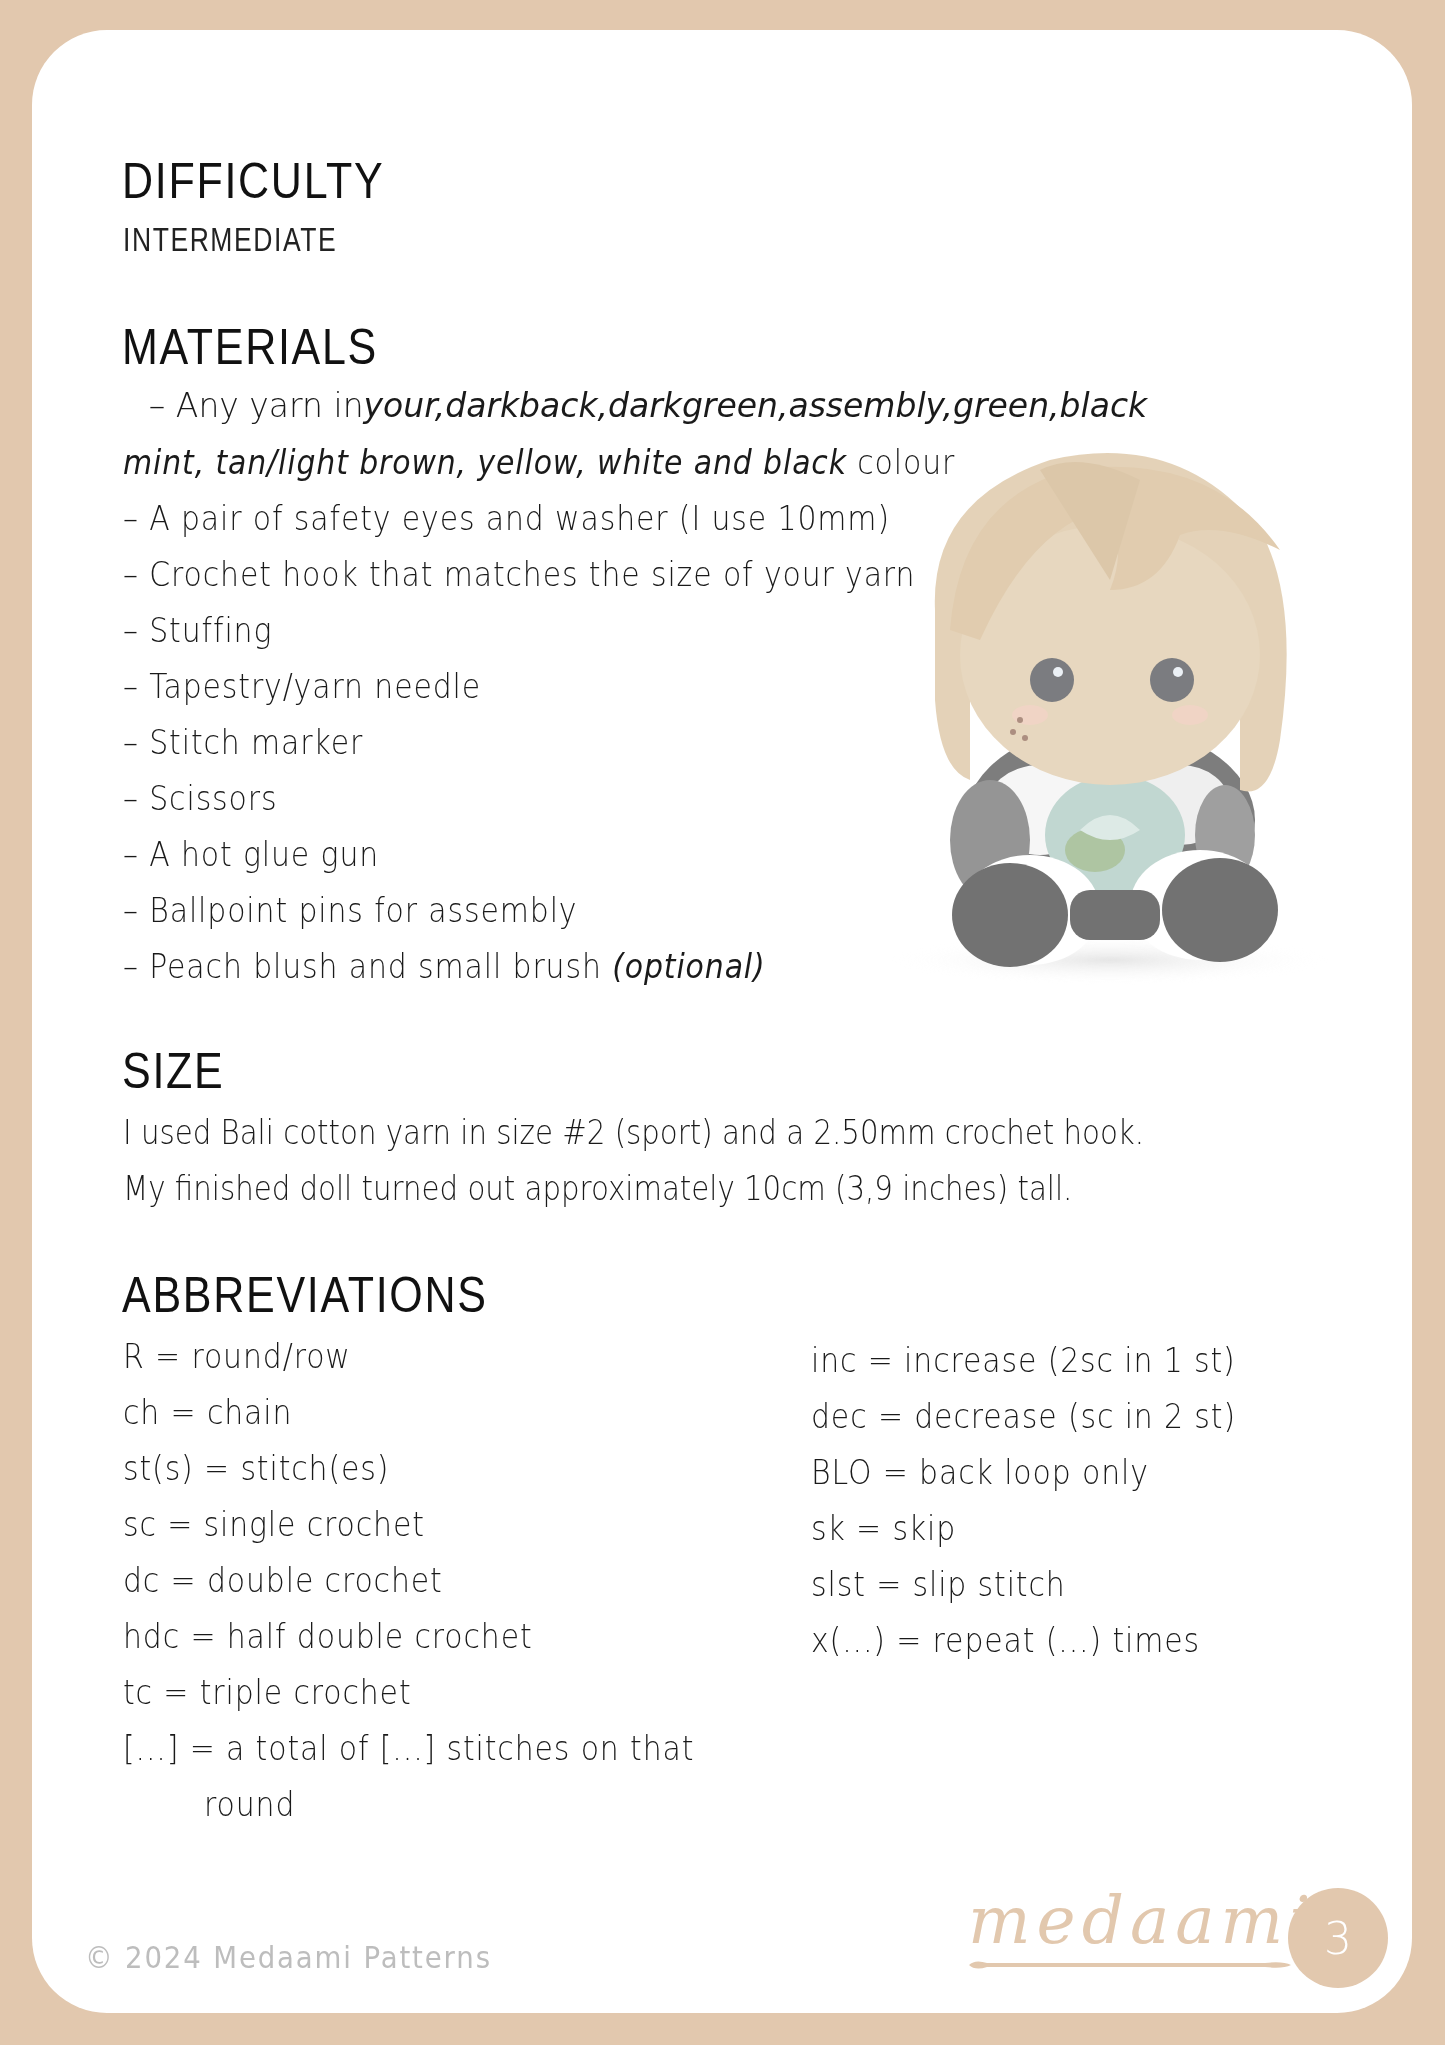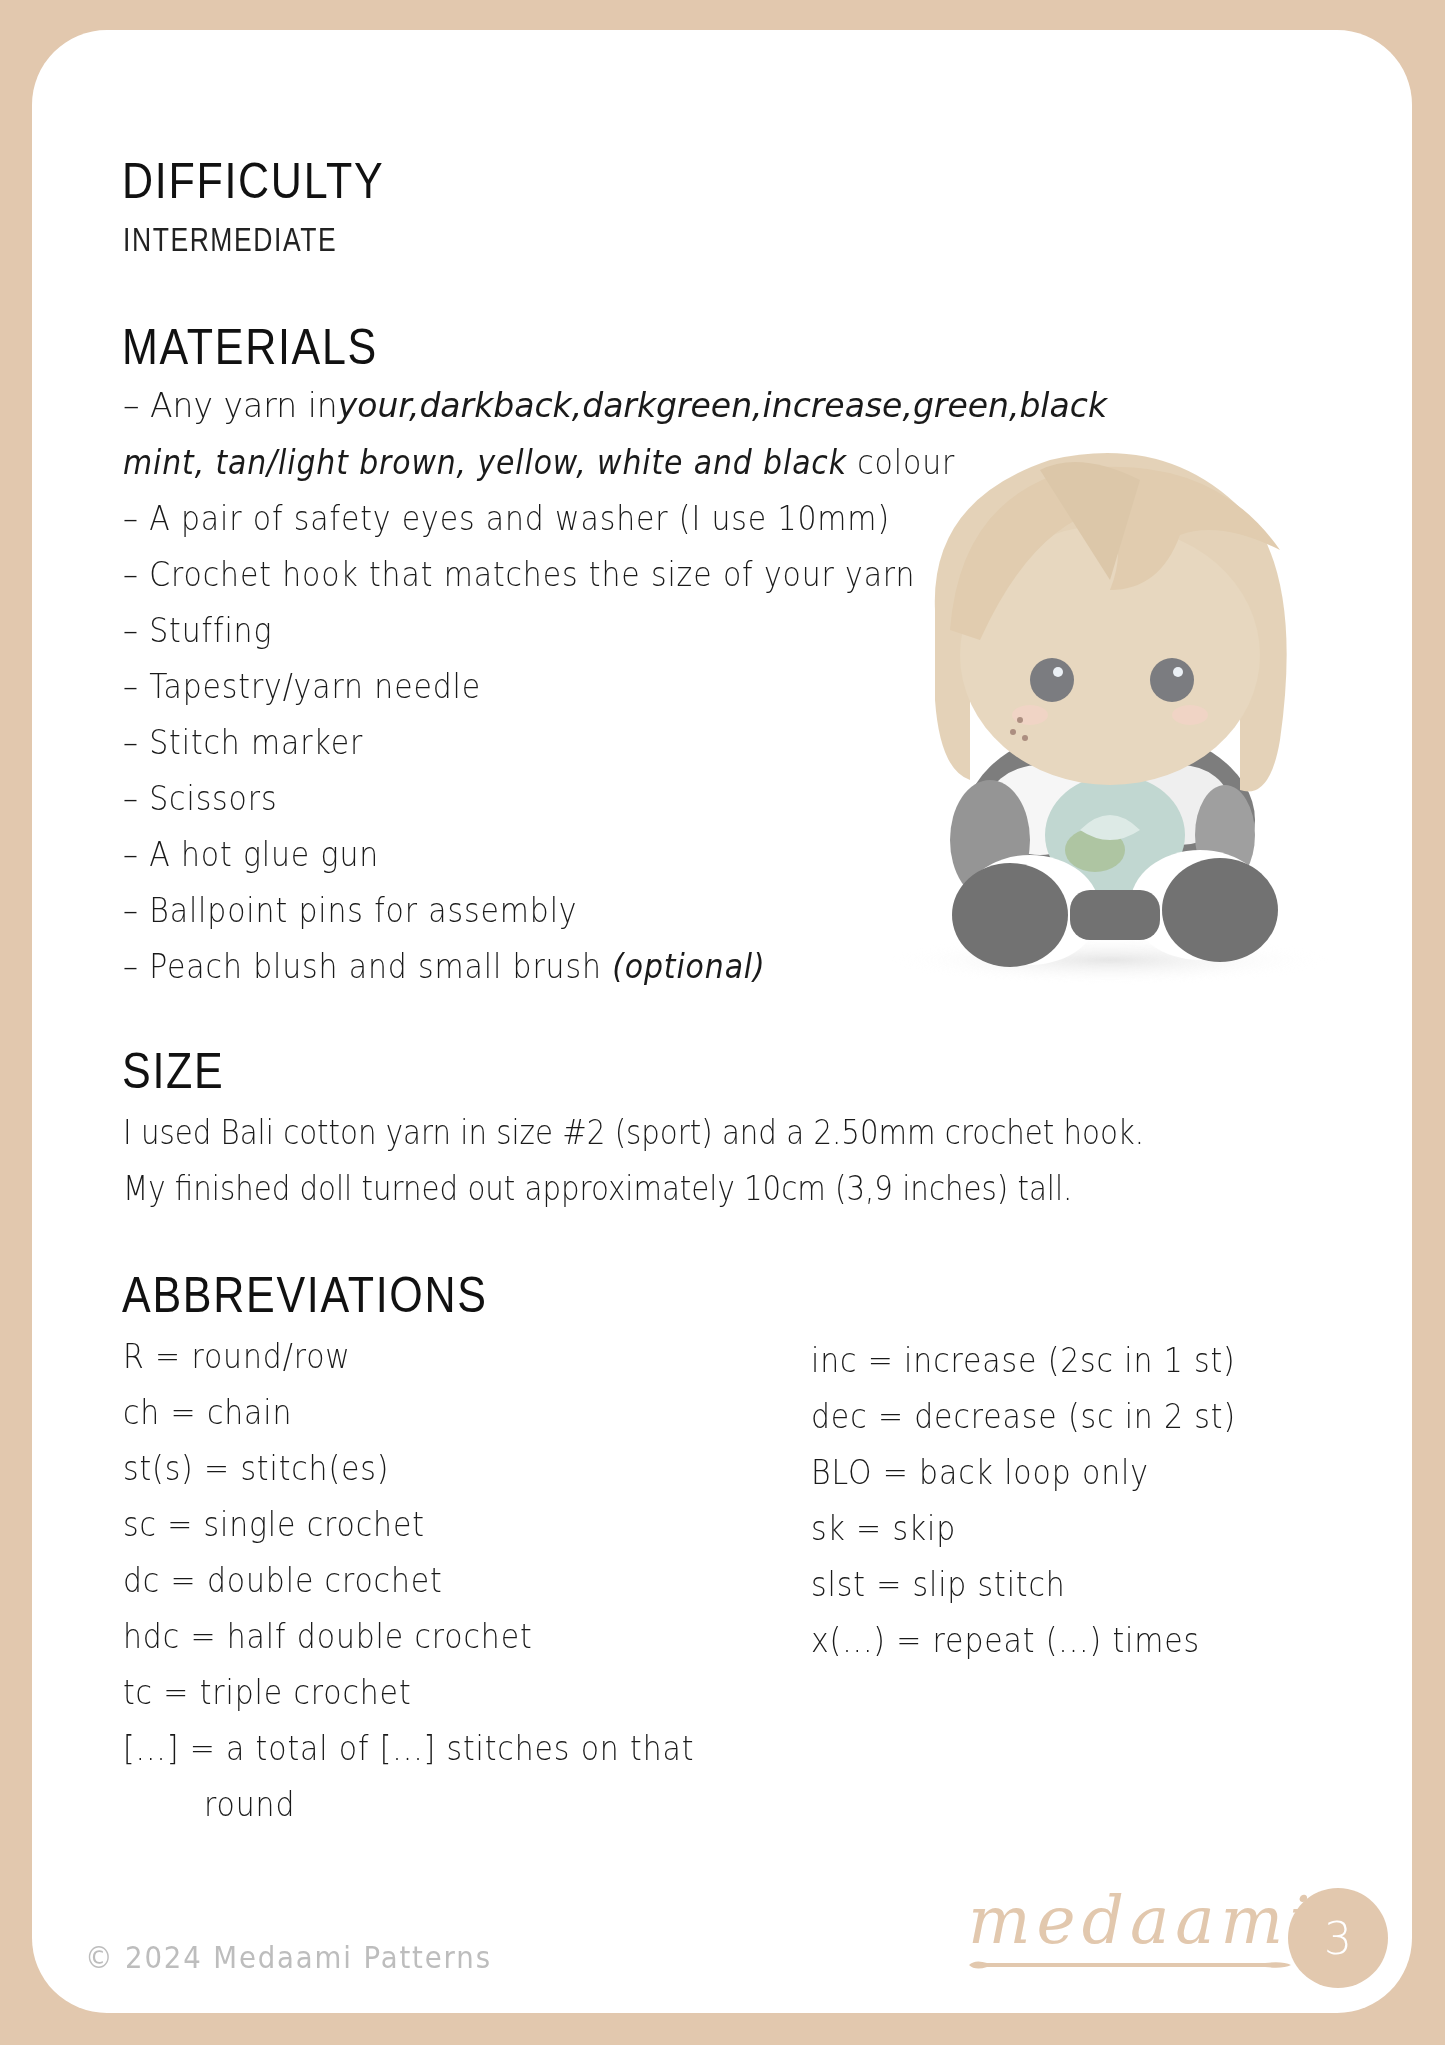--- a/index.html
+++ b/index.html
@@ -22,21 +22,21 @@
     white-space:nowrap;
   }
   .heading { font-size:50px; line-height:50px; transform:scaleX(0.86); }
   .subhead { font-size:34px; line-height:34px; transform:scaleX(0.78); letter-spacing:2px; color:#222; }
   .body-line {
     font-family:"DejaVu Sans", sans-serif; font-weight:200;
     font-size:34px; line-height:56px; white-space:nowrap; color:#1a1a1a;
     transform-origin:left top;
   }
   .mat { transform:scaleX(0.88); letter-spacing:1px; }
-  .mat-just { width:1050px; display:flex; justify-content:flex-start; transform:none; font-size:33px; }
+  .mat-just { width:1050px; display:flex; justify-content:center; transform:none; font-size:33px; }
   .it { font-style:italic; }
   .size-line { transform:scaleX(0.86); }
   .abbr-line { transform:scaleX(0.88); letter-spacing:1px; }
   .footer-copy {
     font-family:"DejaVu Sans", sans-serif; font-size:30px; color:#bdbdbd;
     letter-spacing:2px; white-space:nowrap; transform:scaleX(0.92); transform-origin:left top;
   }
   .page-circle {
     position:absolute; width:100px; height:100px; border-radius:50%;
     background:#E2C8AE; color:#fff; display:flex; align-items:center; justify-content:center;
@@ -103,21 +103,21 @@
 
 <div class="abs h-cond heading" style="left:122px; top:322px;">MATERIALS</div>
 
 <div class="abs body-line mat-just" style="left:123px; top:378px;">
   <span>– Any yarn in</span>
   <span class="it">your,</span>
   <span class="it">dark</span>
   <span class="it">back,</span>
   <span class="it">dark</span>
   <span class="it">green,</span>
-  <span class="it">increase,</span>
+  <span class="it">assembly,</span>
   <span class="it">green,</span>
   <span class="it">black</span>
 </div>
 <div class="abs body-line mat" style="left:123px; top:434px;">
   <span class="it">mint, tan/light brown, yellow, white and black</span>
   <span>colour</span>
 </div>
 <div class="abs body-line mat" style="left:123px; top:490px;">– A pair of safety eyes and washer (I use 10mm)</div>
 <div class="abs body-line mat" style="left:123px; top:546px;">– Crochet hook that matches the size of your yarn</div>
 <div class="abs body-line mat" style="left:123px; top:602px;">– Stuffing</div>

